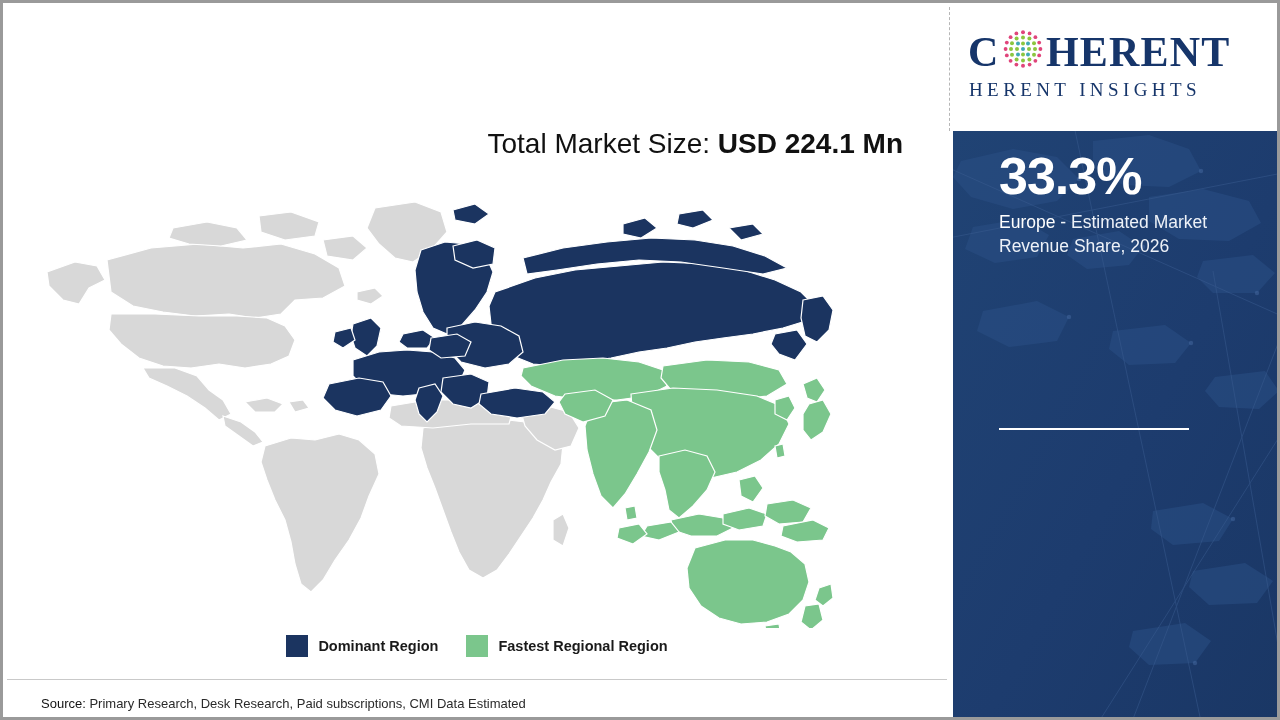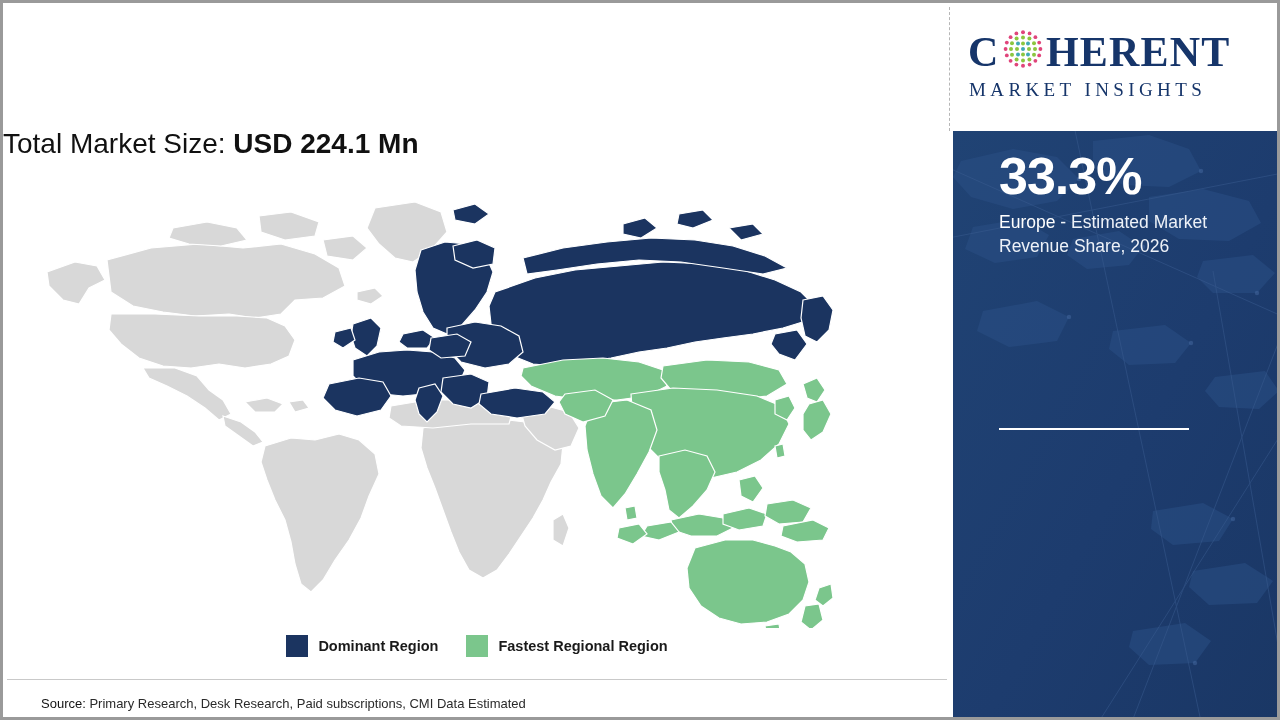--- a/index.html
+++ b/index.html
@@ -21,21 +21,21 @@
     position:absolute;left:0;top:0;width:948px;height:714px;
     background:#ffffff;
   }
   #page-title{
     position:absolute;left:38px;top:33px;
     font-size:33px;font-weight:bold;color:#111;
     letter-spacing:-0.2px;
   }
   #market-size{
     position:absolute;left:0;top:125px;width:900px;
-    text-align:left;
+    text-align:right;
     font-size:28px;color:#111;white-space:nowrap;
   }
   #market-size .ms-bold{font-weight:bold;}
 
   
   #vert-dash{
     position:absolute;left:946px;top:4px;width:0;height:124px;
     border-left:1px dashed #b6b6b6;
   }
 
@@ -304,21 +304,21 @@
           <circle cx="8.6" cy="32.8" r="1.9" fill="#e0457b"></circle>
           <circle cx="33.4" cy="32.8" r="1.9" fill="#e0457b"></circle>
           <circle cx="14.6" cy="31.6" r="2.0" fill="#8cc63f"></circle>
           <circle cx="27.4" cy="31.6" r="2.0" fill="#8cc63f"></circle>
           <circle cx="21" cy="32.6" r="2.0" fill="#8cc63f"></circle>
           <circle cx="14.4" cy="36.6" r="1.9" fill="#e0457b"></circle>
           <circle cx="27.6" cy="36.6" r="1.9" fill="#e0457b"></circle>
           <circle cx="21" cy="37.8" r="2.0" fill="#e0457b"></circle>
         </g>
       </svg>
-      <div id="logo-sub">MARKET INSIGHTS</div>
+      <div id="logo-sub">HERENT INSIGHTS</div>
     </div>
   </div>
 
   <div id="side-panel">
     <svg id="side-tex" viewBox="0 0 326 588" preserveAspectRatio="none">
       <defs>
         <linearGradient id="pg" x1="0" y1="0" x2="1" y2="1">
           <stop offset="0%" stop-color="#204374"></stop>
           <stop offset="55%" stop-color="#1d3c6e"></stop>
           <stop offset="100%" stop-color="#1a3765"></stop>

